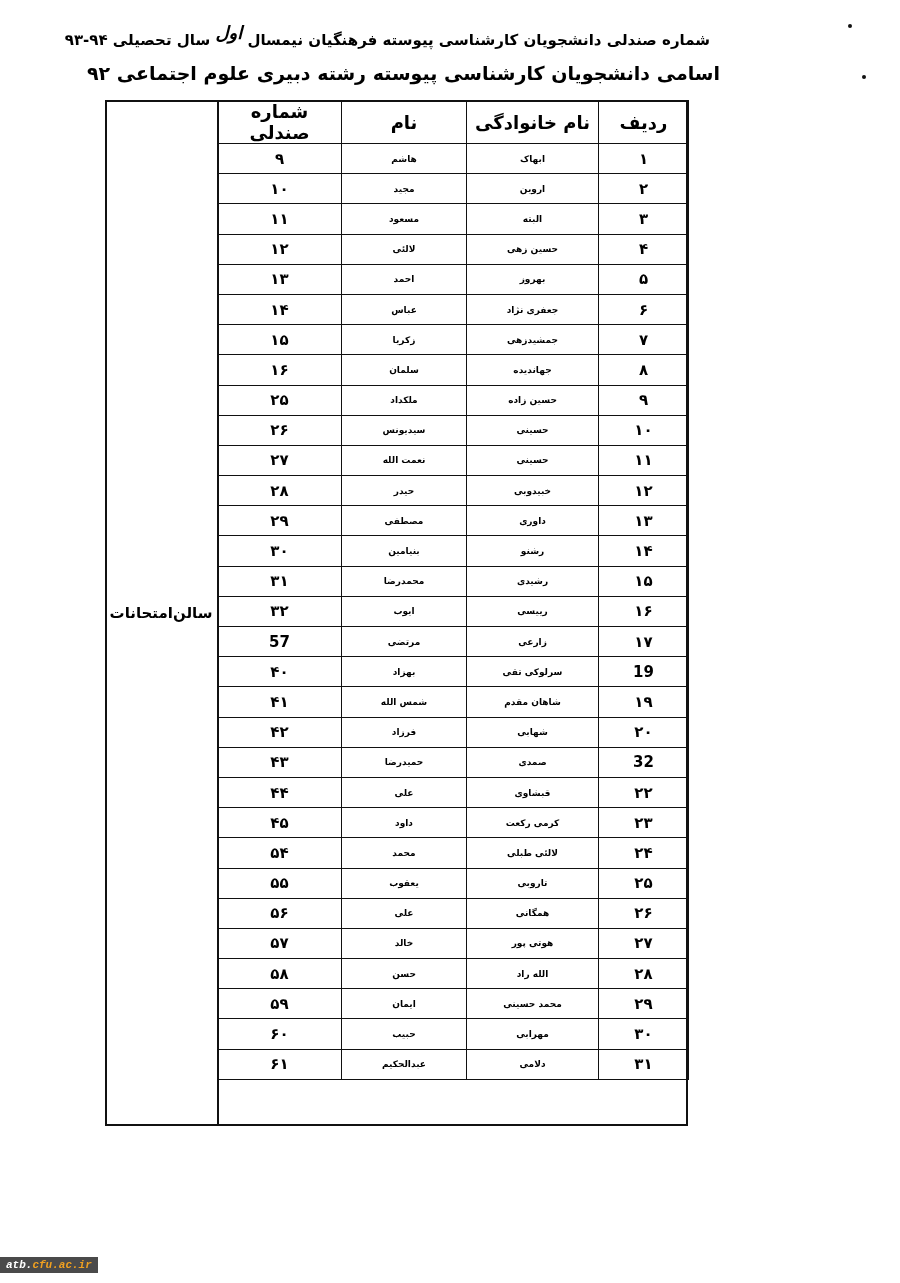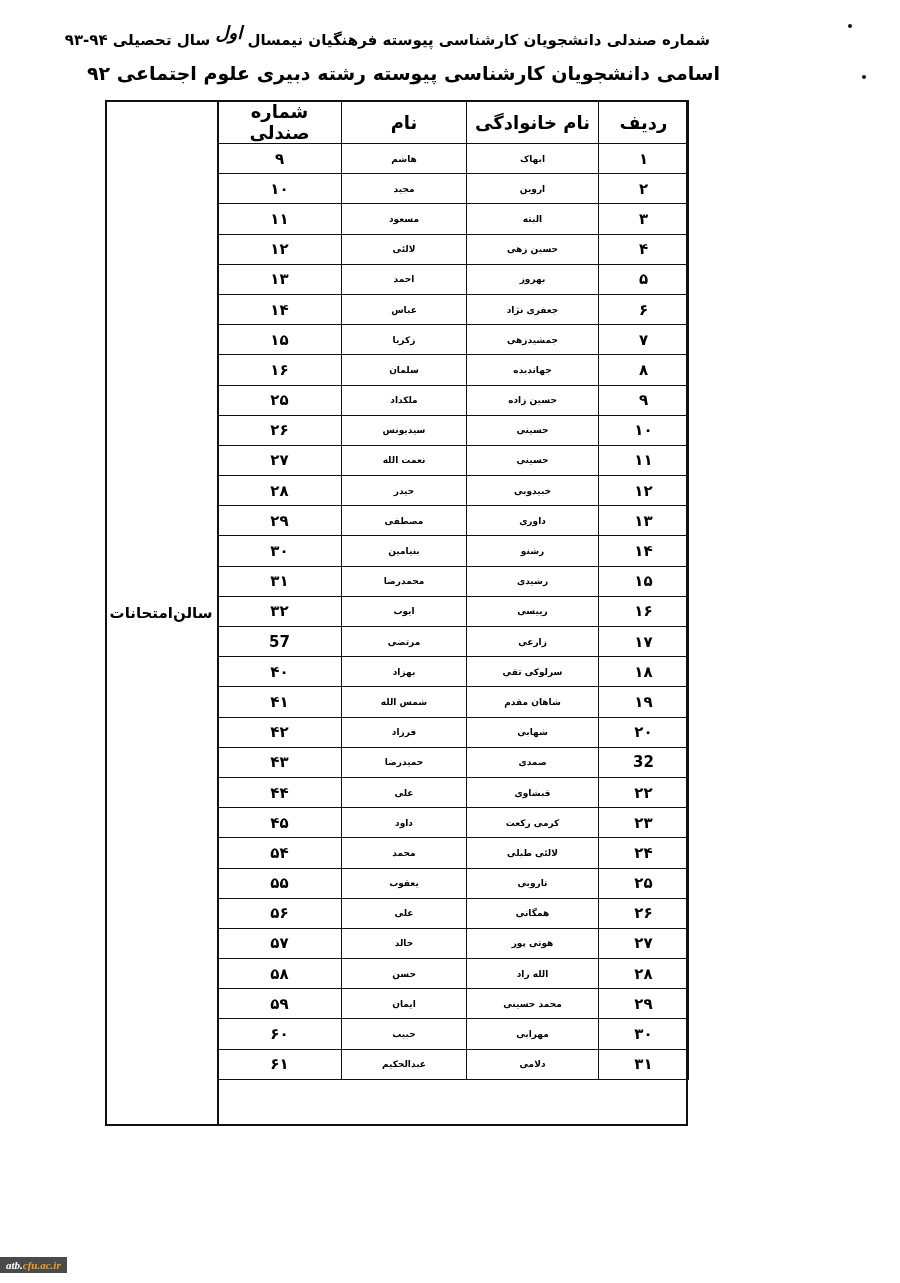--- a/index.html
+++ b/index.html
@@ -38,21 +38,21 @@
     table.list th { font-size: 18px; font-weight: bold; height: 30px; }
     table.list td.num { font-size: 15px; font-weight: bold; }
     table.list td.txt { font-size: 9px; font-weight: bold; }
     col.c-row { width: 90px; }
     col.c-fam { width: 132px; }
     col.c-name { width: 125px; }
     col.c-seat { width: 124px; }
     .watermark {
       position: absolute; left: 0; top: 1257px; height: 16px; padding: 0 6px;
       background: #4a4a4a; color: #fff; font-size: 11px; font-weight: bold; font-style: italic;
-      line-height: 16px; font-family: Liberation Serif, serif;
+      line-height: 16px; font-family: Liberation Mono, monospace;
     }
     .watermark .accent { color: #f0a020; }
   </style>
 </head>
 <body>
 
 <div class="dot" style="left:848px;top:24px;"></div>
 <div class="dot" style="left:862px;top:75px;"></div>
 
 <div class="title1">
@@ -180,21 +180,21 @@
         <td class="txt">ایوب</td>
         <td class="num">۳۲</td>
       </tr>
       <tr>
         <td class="num">۱۷</td>
         <td class="txt">زارعی</td>
         <td class="txt">مرتضی</td>
         <td class="num">57</td>
       </tr>
       <tr>
-        <td class="num">۱۸</td>
+        <td class="num">19</td>
         <td class="txt">سرلوکی تقی</td>
         <td class="txt">بهزاد</td>
         <td class="num">۴۰</td>
       </tr>
       <tr>
         <td class="num">۱۹</td>
         <td class="txt">شاهان مقدم</td>
         <td class="txt">شمس الله</td>
         <td class="num">۴۱</td>
       </tr>

